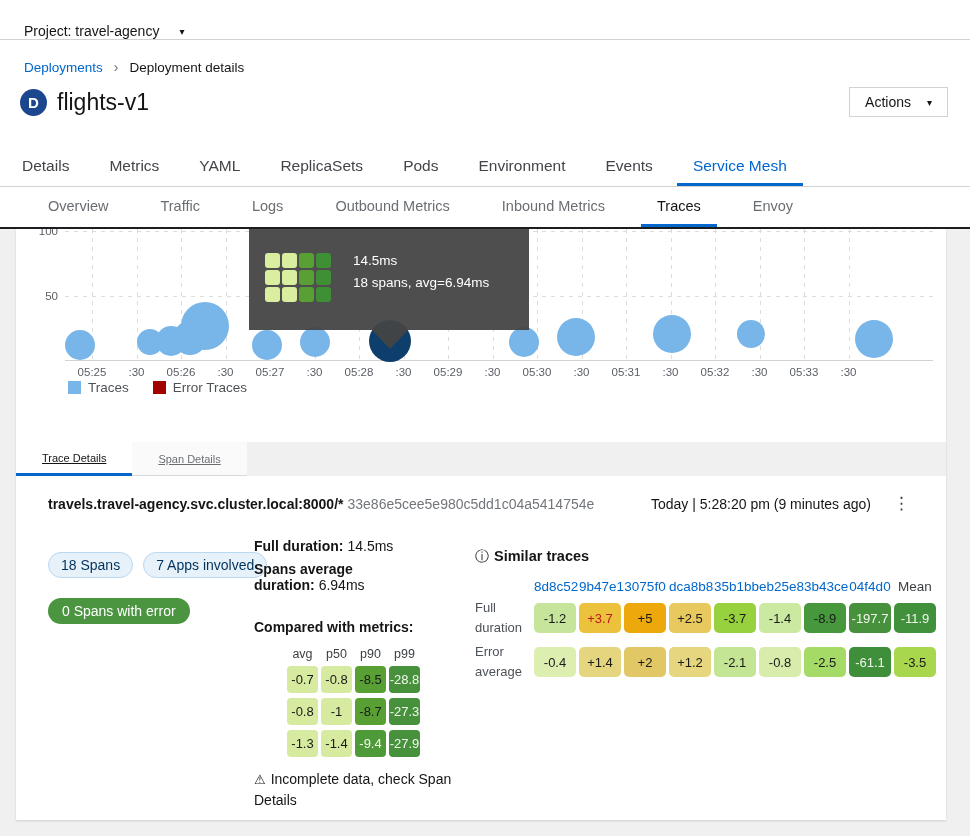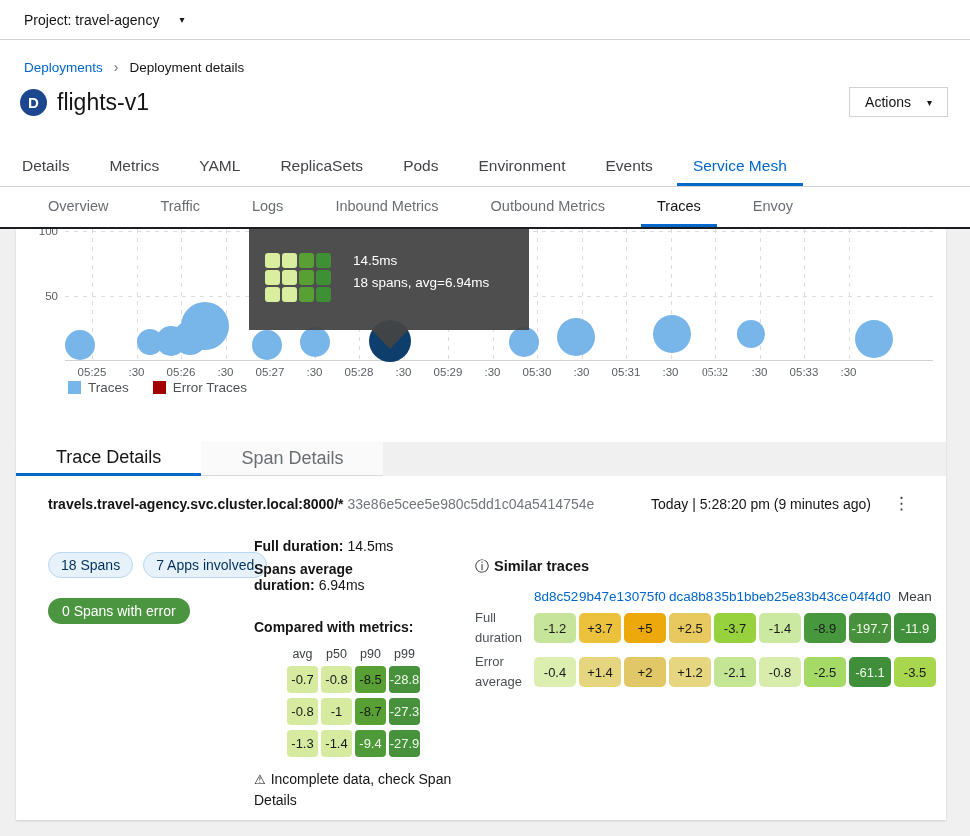--- a/index.html
+++ b/index.html
@@ -1,20 +1,20 @@
 <!DOCTYPE html>
 <html><head>
 <meta charset="utf-8">
 <style>
   * { box-sizing: border-box; margin: 0; padding: 0; }
   html,body { width:970px; height:836px; overflow:hidden; }
   body { position:relative; font-family:"Liberation Sans", sans-serif; background:#ffffff; color:#151515; }
 
   
-  .masthead { position:absolute; top:0; left:0; right:0; height:40px; background:#fff; border-bottom:1px solid #d2d2d2; display:flex; align-items:center; }
+  .masthead { position:absolute; top:0; left:0; right:0; height:40px; background:#fff; border-bottom:1px solid #d2d2d2; display:flex; align-items:flex-end; }
   .project-selector { display:flex; align-items:center; margin-left:24px; font-size:14px; color:#151515; cursor:pointer; }
   .caret { font-size:10px; color:#151515; margin-left:20px; }
 
   
   .page-head { position:absolute; top:40px; left:0; right:0; height:187px; background:#fff; }
   .breadcrumb { position:absolute; top:19px; left:24px; font-size:13.5px; display:flex; align-items:center; }
   .bc-link { color:#0066cc; cursor:pointer; }
   .bc-sep { color:#6a6e73; margin:0 11px; font-size:14px; }
   .bc-cur { color:#151515; }
   .title-row { position:absolute; top:45px; left:20px; right:22px; height:34px; display:flex; align-items:center; }
@@ -49,21 +49,21 @@
   .swatch { width:13px; height:13px; display:inline-block; }
   .tooltip { position:absolute; left:233px; top:0; width:280px; height:101px; background:rgba(68,68,68,0.95); z-index:5; }
   .tt-heatmap { position:absolute; left:16px; top:24px; display:grid; grid-template-columns:repeat(4,15px); gap:2px; }
   .tt-sq { width:15px; height:15px; border-radius:3px; }
   .tt-text { position:absolute; left:104px; top:21px; font-size:13.5px; line-height:21.5px; color:#ffffff; }
   .tt-caret { position:absolute; left:122px; top:100px; width:0; height:0; border-left:19px solid transparent; border-right:19px solid transparent; border-top:20px solid rgba(68,68,68,0.95); }
 
   
   .details-card { position:absolute; top:213px; left:16px; width:930px; height:378px; background:#fff; box-shadow:0 1px 2px rgba(0,0,0,.14); }
   .details-tabs { height:34px; background:#f0f0f0; display:flex; }
-  .details-tabs .tab { padding:0 40px; font-size:18px; display:flex; align-items:center; border-bottom:3px solid transparent; cursor:pointer; background:#fafafa; color:#6a6e73; border-bottom:1px solid #d9d9d9; }
+  .details-tabs .tab { padding:0 26px; font-size:11px; display:flex; align-items:center; border-bottom:3px solid transparent; cursor:pointer; background:#fafafa; color:#6a6e73; border-bottom:1px solid #d9d9d9;text-decoration:underline; }
   .details-tabs .tab.active { background:#fff; color:#151515; border-bottom:3px solid #0467cc; }
   .details-body { background:#fff; height:344px; }
   .endpoint-row { display:flex; align-items:center; padding:20px 36px 0 32px; }
   .endpoint { font-weight:700; font-size:14px; color:#151515; }
   .trace-id { font-size:14px; color:#72767b; margin-left:4px; }
   .timestamp { margin-left:auto; font-size:14px; color:#151515; }
   .kebab { margin-left:22px; font-size:17px; color:#3c3f42; cursor:pointer; line-height:14px; }
   .cols { display:flex; padding:26px 10px 0 32px; }
   .col-badges { width:206px; padding-top:14px; }
   .pill-row { display:flex; gap:10px; }
@@ -73,21 +73,21 @@
   .dline { font-size:14px; color:#151515; margin-bottom:7px; }
   .dline b { margin-right:4px; }
   .compared { margin-top:26px; }
   .metrics-table { display:grid; grid-template-columns:30px repeat(4,31px); gap:5px 3px; align-items:center; margin-top:12px; }
   .mt-head { font-size:12.5px; color:#3c3f42; text-align:center; }
   .mt-label { font-size:13px; color:#151515; text-align:left; padding-right:5px;margin-left:36px; }
   .heat-cell { height:27px; border-radius:4px; display:flex; align-items:center; justify-content:center; font-size:13px; }
   .warning { margin-top:12px; font-size:14px; line-height:21px; color:#151515; width:206px; }
   .warn-icon { font-size:13px; margin-right:5px; }
   .col-similar { flex:1; padding-left:12px; }
-  .sim-title { font-size:14.5px; font-weight:700; color:#151515; margin-top:20px; }
+  .sim-title { font-size:14.5px; font-weight:700; color:#151515; margin-top:10px; }
   .info-icon { font-weight:400; margin-right:5px; font-size:14px; }
   .similar-table { display:grid; grid-template-columns:56px repeat(9,42px); gap:4px 3px; align-items:center; margin-top:13px; }
   .st-link { color:#0066cc; font-size:13.5px; text-align:center; cursor:pointer; }
   .st-mean { font-size:13.5px; color:#3c3f42; text-align:center; }
   .st-label { font-size:13px; color:#4d5258; line-height:20px; }
   .st-cell { height:30px; border-radius:5px; }
 </style>
 </head>
 <body>
 
@@ -119,22 +119,22 @@
       <div class="tab">ReplicaSets</div>
       <div class="tab">Pods</div>
       <div class="tab">Environment</div>
       <div class="tab">Events</div>
       <div class="tab active">Service Mesh</div>
     </div>
   <div id="sub-tabs" class="sub-tabs">
       <div class="tab">Overview</div>
       <div class="tab">Traffic</div>
       <div class="tab">Logs</div>
+      <div class="tab">Outbound Metrics</div>
       <div class="tab">Inbound Metrics</div>
-      <div class="tab">Outbound Metrics</div>
       <div class="tab active">Traces</div>
       <div class="tab">Envoy</div>
     </div>
 </div>
 
 <div class="dark-divider"></div>
 
 <div class="content-bg">
   <div class="chart-card">
     <div id="chart" class="chart-layer">
@@ -160,21 +160,21 @@
         <div class="xtick" style="left: 476.5px;">:30</div>
         <div class="vgrid" style="left: 521px;"></div>
         <div class="xtick" style="left: 521px;">05:30</div>
         <div class="vgrid" style="left: 565.5px;"></div>
         <div class="xtick" style="left: 565.5px;">:30</div>
         <div class="vgrid" style="left: 610px;"></div>
         <div class="xtick" style="left: 610px;">05:31</div>
         <div class="vgrid" style="left: 654.5px;"></div>
         <div class="xtick" style="left: 654.5px;">:30</div>
         <div class="vgrid" style="left: 699px;"></div>
-        <div class="xtick" style="left: 699px; font-family: Liberation Serif, serif;">05:32</div>
+        <div class="xtick" style="left: 699px;">05:32</div>
         <div class="vgrid" style="left: 743.5px;"></div>
         <div class="xtick" style="left: 743.5px;">:30</div>
         <div class="vgrid" style="left: 788px;"></div>
         <div class="xtick" style="left: 788px;">05:33</div>
         <div class="vgrid" style="left: 832.5px;"></div>
         <div class="xtick" style="left: 832.5px;">:30</div>
         <div class="hgrid" style="top: 66.5px;"></div>
         <div class="ytick" style="top: 66.5px;">50</div>
         <div class="hgrid" style="top: 2px;"></div>
         <div class="ytick" style="top: 2px;">100</div>
@@ -292,21 +292,21 @@
               <div class="st-link">9b47e1</div>
               <div class="st-link">3075f0</div>
               <div class="st-link">dca8b8</div>
               <div class="st-link">35b1bb</div>
               <div class="st-link">eb25e8</div>
               <div class="st-link">3b43ce</div>
               <div class="st-link">04f4d0</div>
               <div class="st-mean">Mean</div>
               <div class="st-label">Full duration</div>
               <div class="heat-cell st-cell" style="background: rgb(198, 229, 155); color: rgb(26, 26, 26);">-1.2</div>
-              <div class="heat-cell st-cell" style="background: rgb(236, 194, 61); color: #0f172a;">+3.7</div>
+              <div class="heat-cell st-cell" style="background: rgb(236, 194, 61); color: #b91c1c;">+3.7</div>
               <div class="heat-cell st-cell" style="background: rgb(237, 169, 11); color: rgb(26, 26, 26);">+5</div>
               <div class="heat-cell st-cell" style="background: rgb(232, 201, 95); color: rgb(26, 26, 26);">+2.5</div>
               <div class="heat-cell st-cell" style="background: rgb(151, 210, 62); color: rgb(26, 26, 26);">-3.7</div>
               <div class="heat-cell st-cell" style="background: rgb(204, 233, 161); color: rgb(26, 26, 26);">-1.4</div>
               <div class="heat-cell st-cell" style="background: rgb(71, 152, 61); color: rgb(26, 26, 26);">-8.9</div>
               <div class="heat-cell st-cell" style="background: rgb(71, 145, 61); color: rgb(242, 247, 236);">-197.7</div>
               <div class="heat-cell st-cell" style="background: rgb(64, 144, 60); color: rgb(242, 247, 236);">-11.9</div>
               <div class="st-label">Error average</div>
               <div class="heat-cell st-cell" style="background: rgb(220, 239, 177); color: rgb(26, 26, 26);">-0.4</div>
               <div class="heat-cell st-cell" style="background: rgb(229, 213, 126); color: rgb(26, 26, 26);">+1.4</div>

